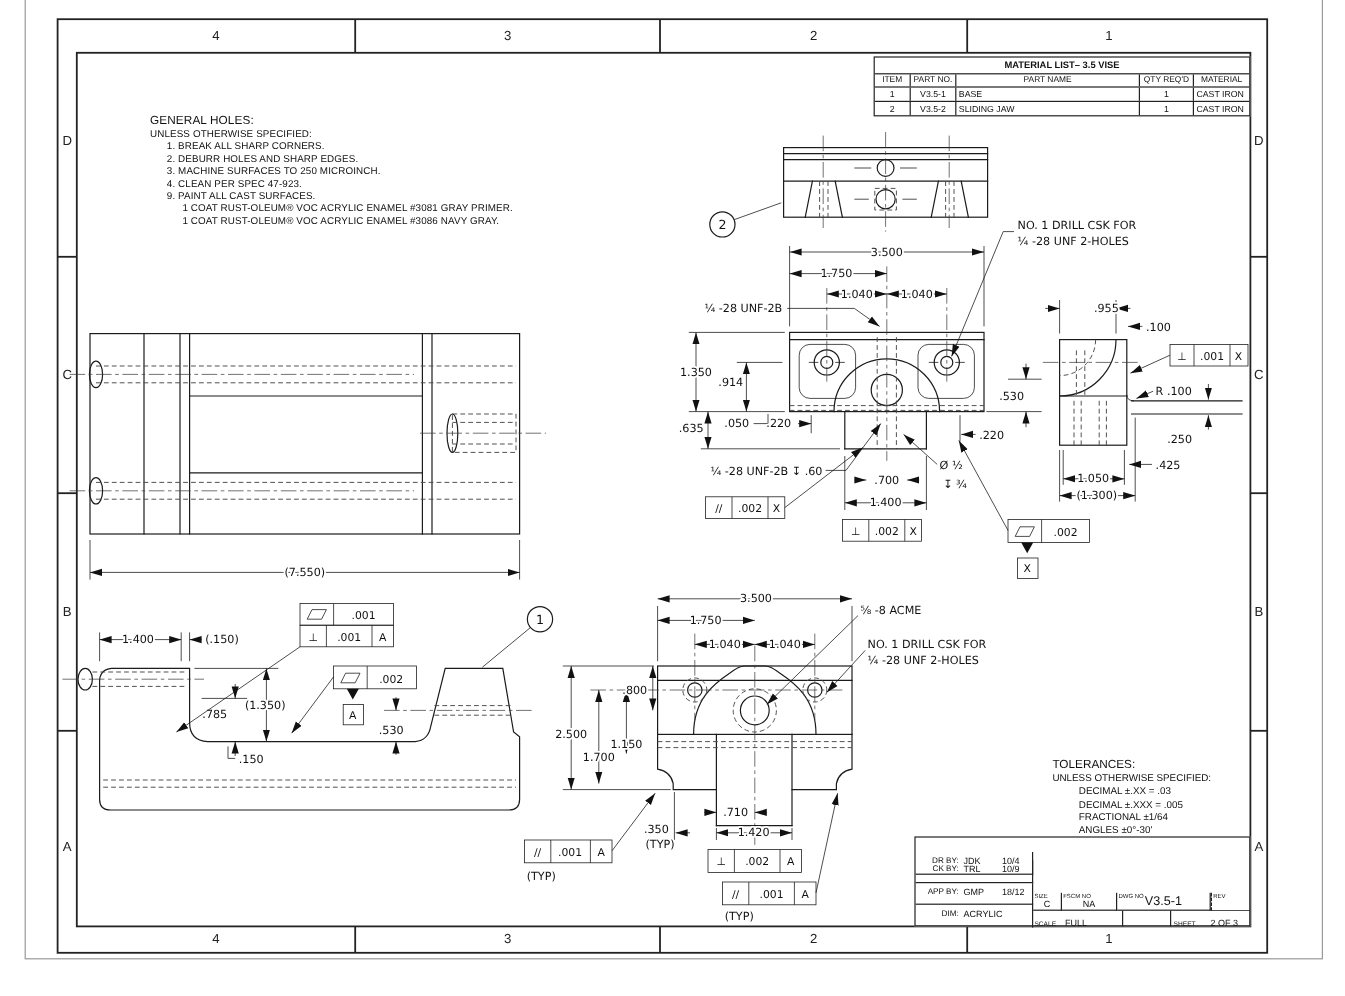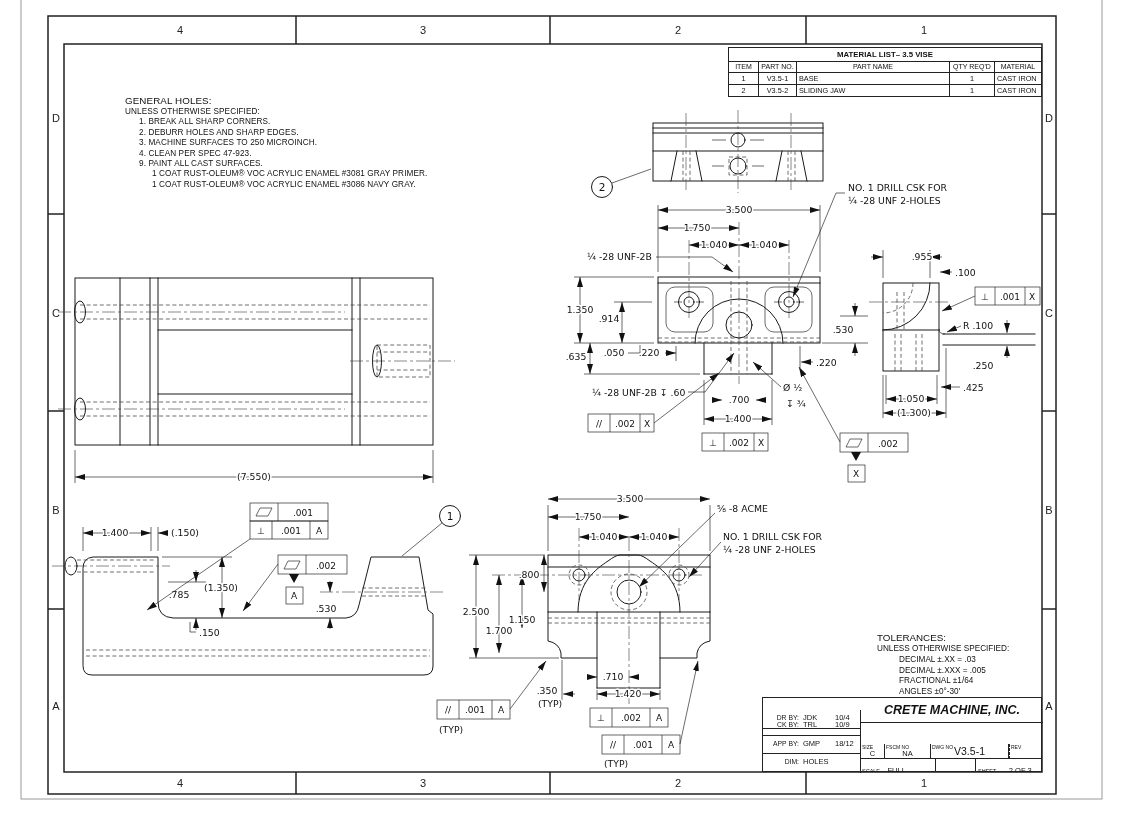--- a/index.html
+++ b/index.html
@@ -524,23 +524,22 @@
       <div class="v">TRL</div>
       <div class="d">10/9</div>
     </div>
     <div class="tbrow" style="top:38px;height:18px">
       <div class="l">APP BY:</div>
       <div class="v">GMP</div>
       <div class="d">18/12</div>
     </div>
     <div class="tbrow" style="top:56px;height:19px;border-bottom:none">
       <div class="l">DIM:</div>
-      <div class="d" style="width:58px">HOLES</div>
-    </div>
-    <div id="tb-company">CRETE MACHINE, INC.</div>
+      <div class="d" style="width:58px">ACRYLIC</div>
+    </div>
     <div class="ibx" style="left:98px;top:46px;width:24px;height:15px;border-bottom:1px solid #222">
       <span class="tag">SIZE</span>
       <span class="val">C</span>
     </div>
     <div class="ibx" style="left:122px;top:46px;width:46px;height:15px;border-bottom:1px solid #222">
       <span class="tag">FSCM NO</span>
       <span class="val">NA</span>
     </div>
     <div class="ibx" style="left:168px;top:46px;width:78px;height:15px;border-bottom:1px solid #222">
       <span class="tag">DWG NO</span>

